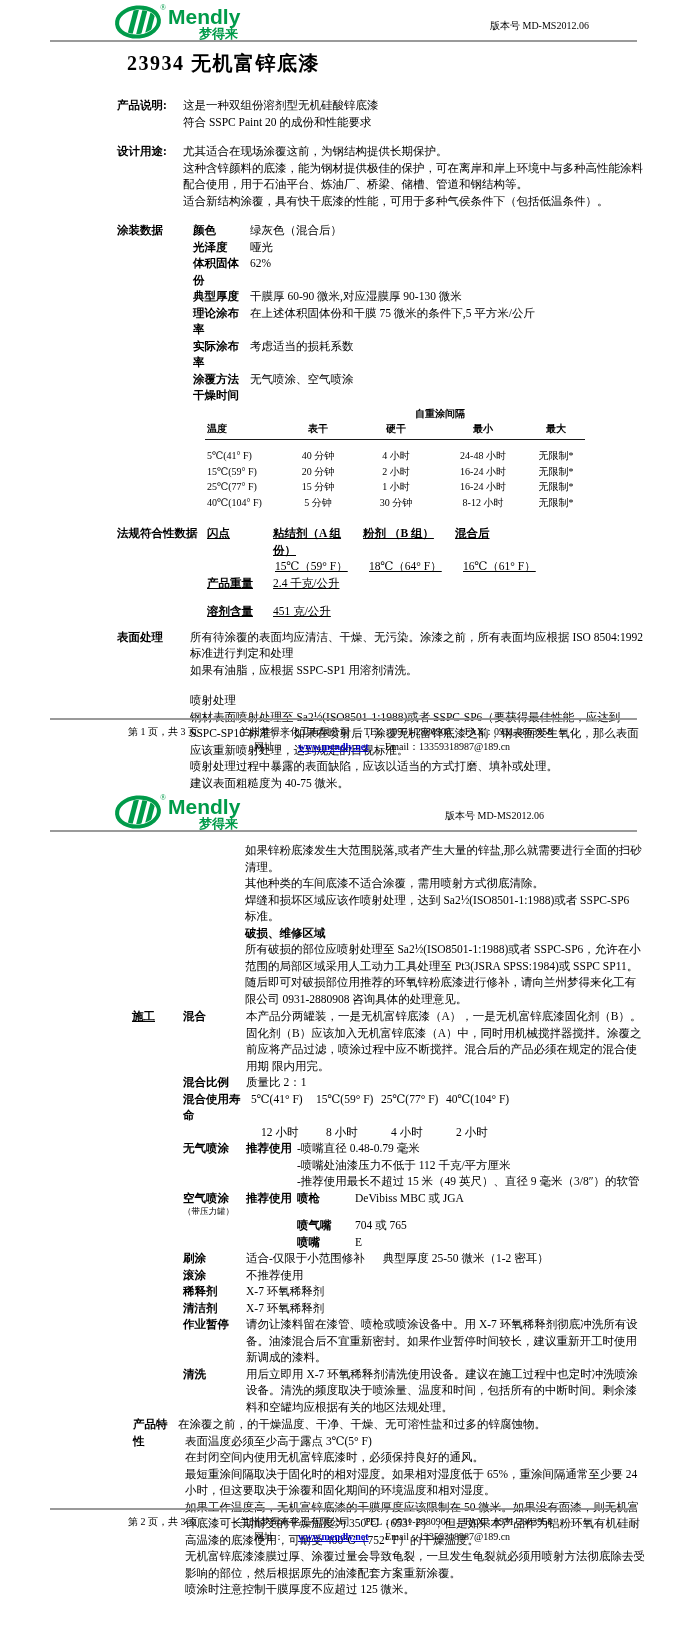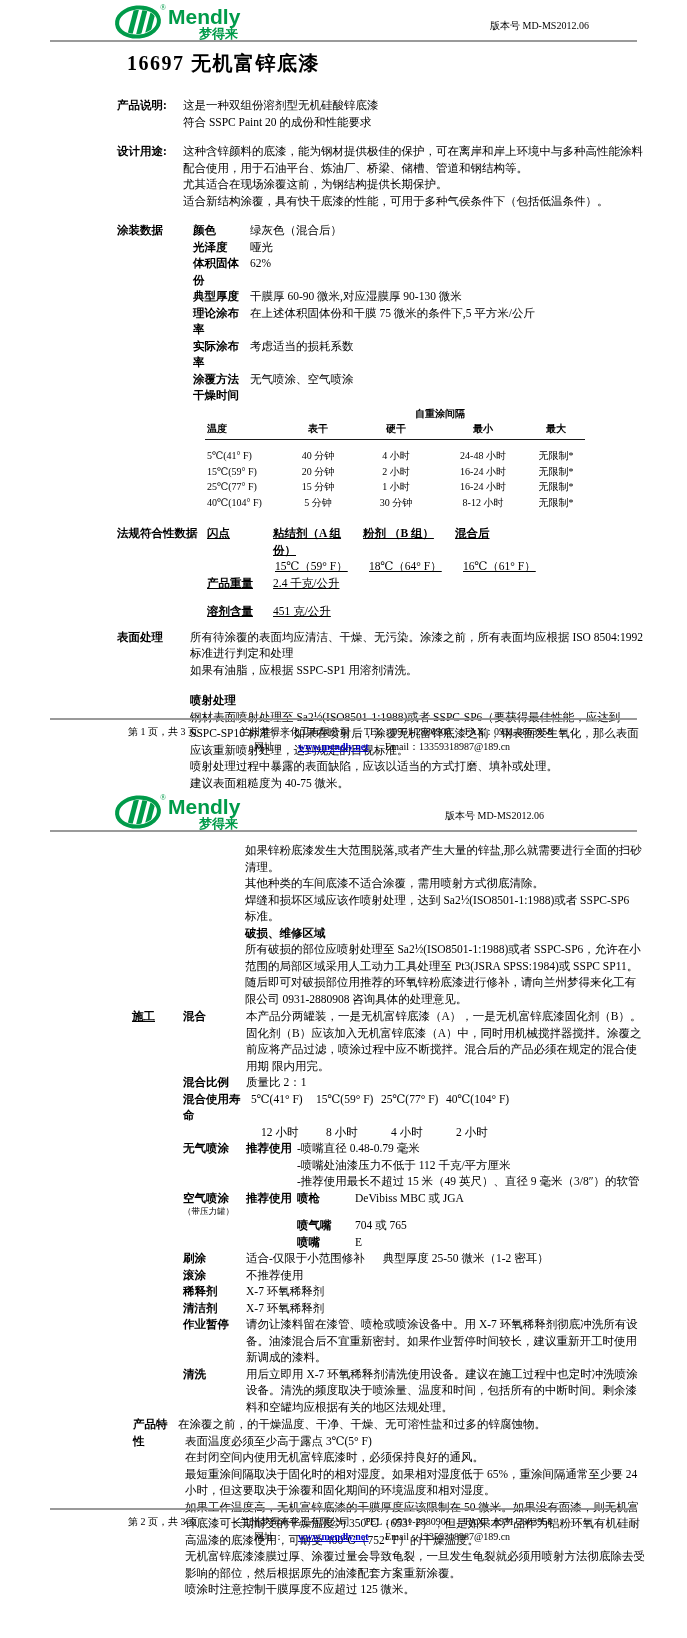--- a/index.html
+++ b/index.html
@@ -44,21 +44,21 @@
   .reg-row { display:flex;text-decoration:underline; }
   .reg-k { width:66px; font-weight:bold; flex-shrink:0; }
   .reg-c1 { width:90px; } .reg-c2 { width:92px; }
   .reg-h  { font-weight:bold; }
   .reg-v1 { width:90px; padding-left:2px; } .reg-v2 { width:92px; padding-left:6px; }
   .reg-v3 { padding-left:8px; }
   .reg-gap { height:12px; }
 
   .s-surf { margin-top:9px; }
   .surf-gap { height:14px; }
-  .surf-h { font-weight:bold; }
+  .surf-h { font-weight:normal; }
 
   .pg-foot { position:absolute; left:0; right:0; top:718px; }
   .foot-rule { margin-bottom:4px; }
   .foot-row { display:flex; font-size:10px; line-height:15px; }
   .foot-page { margin-left:128px; width:104px; flex-shrink:0; }
   .foot-c { margin-left:8px; }
   .f-line span { margin-right:14px; }
   .f-line2 { padding-left:14px; }
   .link { color:#0000cc; text-decoration:underline; font-weight:bold; }
 
@@ -103,35 +103,35 @@
         </g>
       </g>
       <text x="46" y="9" font-size="8" fill="#009b4a">®</text>
       <text x="54" y="23" font-size="21" font-weight="bold" fill="#009b4a" font-family="Liberation Sans, sans-serif">Mendly</text>
       <text x="85" y="37" font-size="13" font-weight="bold" fill="#009b4a">梦得来</text>
     </svg>
     <span class="version v1">版本号 MD-MS2012.06</span>
   </div>
   <div class="rule"></div>
 
-  <h1 class="title">16697 无机富锌底漆</h1>
+  <h1 class="title">23934 无机富锌底漆</h1>
 
   <div class="sec s-desc">
     <div class="sec-label w66">产品说明:</div>
     <div class="sec-body">
       <p>这是一种双组份溶剂型无机硅酸锌底漆</p>
       <p>符合 SSPC Paint 20 的成份和性能要求</p>
     </div>
   </div>
 
   <div class="sec s-use">
     <div class="sec-label w66">设计用途:</div>
     <div class="sec-body">
+      <p>尤其适合在现场涂覆这前，为钢结构提供长期保护。</p>
       <p>这种含锌颜料的底漆，能为钢材提供极佳的保护，可在离岸和岸上环境中与多种高性能涂料配合使用，用于石油平台、炼油厂、桥梁、储槽、管道和钢结构等。</p>
-      <p>尤其适合在现场涂覆这前，为钢结构提供长期保护。</p>
       <p>适合新结构涂覆，具有快干底漆的性能，可用于多种气侯条件下（包括低温条件）。</p>
     </div>
   </div>
 
   <div class="sec s-coat">
     <div class="sec-label w76">涂装数据</div>
     <div class="sec-body">
       <div class="cd-row">
           <span class="cd-k">颜色</span>
           <span>绿灰色（混合后）</span>

